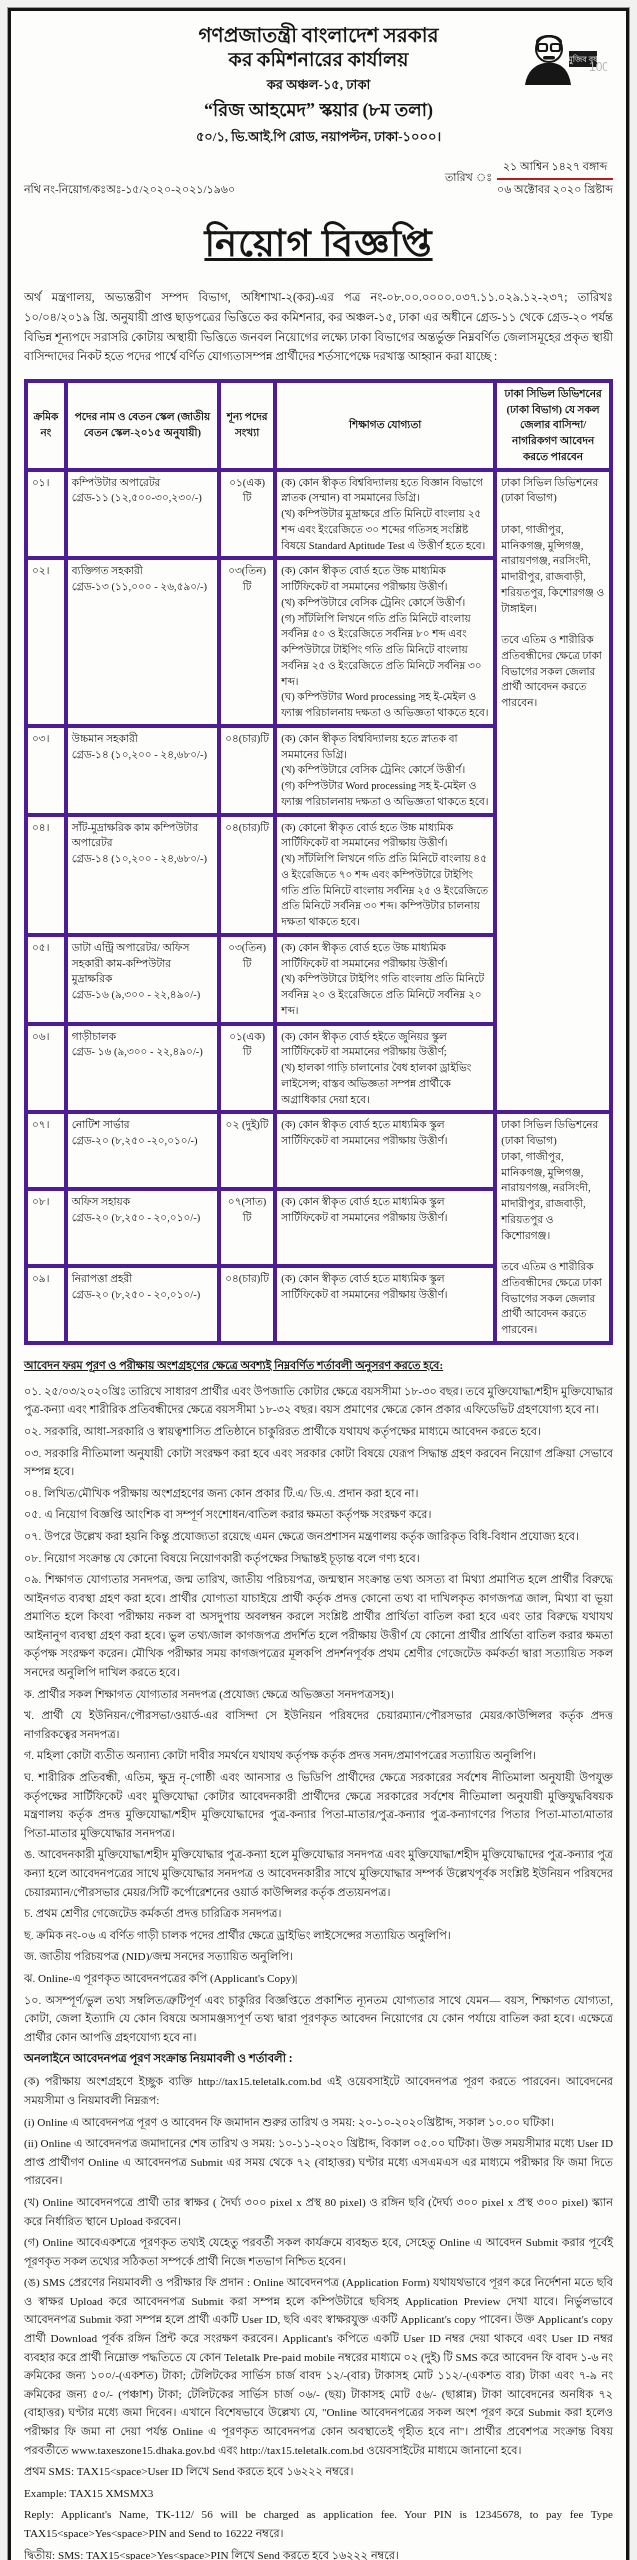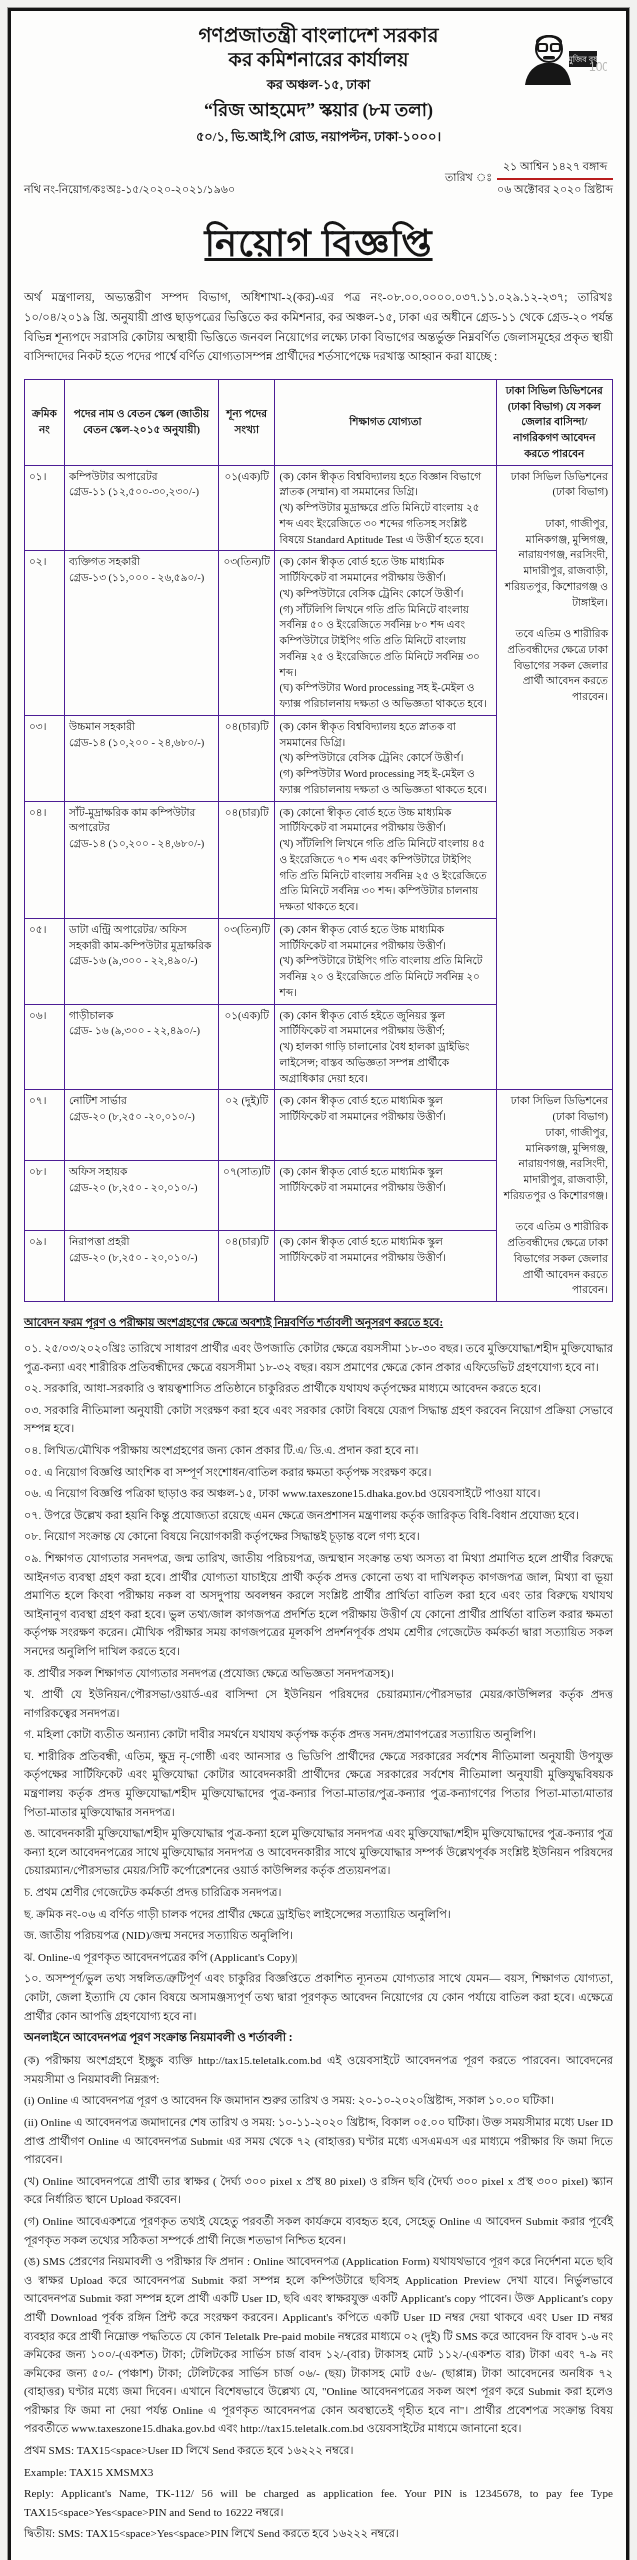--- a/index.html
+++ b/index.html
@@ -43,28 +43,28 @@
     text-align:center;font-size:37px;font-weight:bold;
     margin:14px 0 10px 0;letter-spacing:1px;text-decoration:underline;
   }
   .intro{font-size:11.5px;line-height:1.72;text-align:justify;}
   
   table.posts{
     width:100%;border-collapse:collapse;margin-top:8px;table-layout:fixed;
     font-size:10.5px;line-height:1.5;
   }
   table.posts th,table.posts td{
-    border:1px solid #4c1d95;padding:3px 4px;vertical-align:top;
+    border:4px solid #4c1d95;padding:3px 4px;vertical-align:top;
     word-wrap:break-word;
   }
   table.posts th{font-weight:bold;text-align:center;vertical-align:middle;}
   td.c-sl{}
   td.c-vac{text-align:center;}
   td.c-post,td.c-qual{white-space:pre-line;}
-  td.c-dist{white-space:pre-line;text-align:right;}
+  td.c-dist{white-space:pre-line;text-align:left;}
   
   .cond-head{
     font-size:11px;font-weight:bold;text-decoration:underline;
     margin:12px 0 6px 0;
   }
   .cond p{
     margin:0 0 3px 0;font-size:11.2px;line-height:1.66;text-align:justify;
   }
   .cond p.mono-en{font-family:"Liberation Serif","DejaVu Serif",serif;}
   .online-head{font-weight:bold;font-size:11.5px;margin:4px 0 3px 0;}
@@ -218,21 +218,20 @@
   </table>
 
   <div class="cond-head">আবেদন ফরম পূরণ ও পরীক্ষায় অংশগ্রহণের ক্ষেত্রে অবশ্যই নিম্নবর্ণিত শর্তাবলী অনুসরণ করতে হবে:</div>
 
   <div class="cond">
     <p>০১. ২৫/০৩/২০২০খ্রিঃ তারিখে সাধারণ প্রার্থীর এবং উপজাতি কোটার ক্ষেত্রে বয়সসীমা ১৮-৩০ বছর। তবে মুক্তিযোদ্ধা/শহীদ মুক্তিযোদ্ধার পুত্র-কন্যা এবং শারীরিক প্রতিবন্ধীদের ক্ষেত্রে বয়সসীমা ১৮-৩২ বছর। বয়স প্রমাণের ক্ষেত্রে কোন প্রকার এফিডেভিট গ্রহণযোগ্য হবে না।</p>
     <p>০২. সরকারি, আধা-সরকারি ও স্বায়ত্বশাসিত প্রতিষ্ঠানে চাকুরিরত প্রার্থীকে যথাযথ কর্তৃপক্ষের মাধ্যমে আবেদন করতে হবে।</p>
     <p>০৩. সরকারি নীতিমালা অনুযায়ী কোটা সংরক্ষণ করা হবে এবং সরকার কোটা বিষয়ে যেরূপ সিদ্ধান্ত গ্রহণ করবেন নিয়োগ প্রক্রিয়া সেভাবে সম্পন্ন হবে।</p>
     <p>০৪. লিখিত/মৌখিক পরীক্ষায় অংশগ্রহণের জন্য কোন প্রকার টি.এ/ ডি.এ. প্রদান করা হবে না।</p>
     <p>০৫. এ নিয়োগ বিজ্ঞপ্তি আংশিক বা সম্পূর্ণ সংশোধন/বাতিল করার ক্ষমতা কর্তৃপক্ষ সংরক্ষণ করে।</p>
-    <p>০৬. এ নিয়োগ বিজ্ঞপ্তি পত্রিকা ছাড়াও কর অঞ্চল-১৫, ঢাকা www.taxeszone15.dhaka.gov.bd ওয়েবসাইটে পাওয়া যাবে।</p>
     <p>০৭. উপরে উল্লেখ করা হয়নি কিন্তু প্রযোজ্যতা রয়েছে এমন ক্ষেত্রে জনপ্রশাসন মন্ত্রণালয় কর্তৃক জারিকৃত বিধি-বিধান প্রযোজ্য হবে।</p>
     <p>০৮. নিয়োগ সংক্রান্ত যে কোনো বিষয়ে নিয়োগকারী কর্তৃপক্ষের সিদ্ধান্তই চূড়ান্ত বলে গণ্য হবে।</p>
     <p>০৯. শিক্ষাগত যোগ্যতার সনদপত্র, জন্ম তারিখ, জাতীয় পরিচয়পত্র, জন্মস্থান সংক্রান্ত তথ্য অসত্য বা মিথ্যা প্রমাণিত হলে প্রার্থীর বিরুদ্ধে আইনগত ব্যবস্থা গ্রহণ করা হবে। প্রার্থীর যোগ্যতা যাচাইয়ে প্রার্থী কর্তৃক প্রদত্ত কোনো তথ্য বা দাখিলকৃত কাগজপত্র জাল, মিথ্যা বা ভূয়া প্রমাণিত হলে কিংবা পরীক্ষায় নকল বা অসদুপায় অবলম্বন করলে সংশ্লিষ্ট প্রার্থীর প্রার্থিতা বাতিল করা হবে এবং তার বিরুদ্ধে যথাযথ আইনানুগ ব্যবস্থা গ্রহণ করা হবে। ভুল তথ্য/জাল কাগজপত্র প্রদর্শিত হলে পরীক্ষায় উত্তীর্ণ যে কোনো প্রার্থীর প্রার্থিতা বাতিল করার ক্ষমতা কর্তৃপক্ষ সংরক্ষণ করেন। মৌখিক পরীক্ষার সময় কাগজপত্রের মূলকপি প্রদর্শনপূর্বক প্রথম শ্রেণীর গেজেটেড কর্মকর্তা দ্বারা সত্যায়িত সকল সনদের অনুলিপি দাখিল করতে হবে।</p>
     <p>ক. প্রার্থীর সকল শিক্ষাগত যোগ্যতার সনদপত্র (প্রযোজ্য ক্ষেত্রে অভিজ্ঞতা সনদপত্রসহ)।</p>
     <p>খ. প্রার্থী যে ইউনিয়ন/পৌরসভা/ওয়ার্ড-এর বাসিন্দা সে ইউনিয়ন পরিষদের চেয়ারম্যান/পৌরসভার মেয়র/কাউন্সিলর কর্তৃক প্রদত্ত নাগরিকত্বের সনদপত্র।</p>
     <p>গ. মহিলা কোটা ব্যতীত অন্যান্য কোটা দাবীর সমর্থনে যথাযথ কর্তৃপক্ষ কর্তৃক প্রদত্ত সনদ/প্রমাণপত্রের সত্যায়িত অনুলিপি।</p>
     <p>ঘ. শারীরিক প্রতিবন্ধী, এতিম, ক্ষুদ্র নৃ-গোষ্ঠী এবং আনসার ও ভিডিপি প্রার্থীদের ক্ষেত্রে সরকারের সর্বশেষ নীতিমালা অনুযায়ী উপযুক্ত কর্তৃপক্ষের সার্টিফিকেট এবং মুক্তিযোদ্ধা কোটার আবেদনকারী প্রার্থীদের ক্ষেত্রে সরকারের সর্বশেষ নীতিমালা অনুযায়ী মুক্তিযুদ্ধবিষয়ক মন্ত্রণালয় কর্তৃক প্রদত্ত মুক্তিযোদ্ধা/শহীদ মুক্তিযোদ্ধাদের পুত্র-কন্যার পিতা-মাতার/পুত্র-কন্যার পুত্র-কন্যাগণের পিতার পিতা-মাতা/মাতার পিতা-মাতার মুক্তিযোদ্ধার সনদপত্র।</p>
     <p>ঙ. আবেদনকারী মুক্তিযোদ্ধা/শহীদ মুক্তিযোদ্ধার পুত্র-কন্যা হলে মুক্তিযোদ্ধার সনদপত্র এবং মুক্তিযোদ্ধা/শহীদ মুক্তিযোদ্ধাদের পুত্র-কন্যার পুত্র কন্যা হলে আবেদনপত্রের সাথে মুক্তিযোদ্ধার সনদপত্র ও আবেদনকারীর সাথে মুক্তিযোদ্ধার সম্পর্ক উল্লেখপূর্বক সংশ্লিষ্ট ইউনিয়ন পরিষদের চেয়ারম্যান/পৌরসভার মেয়র/সিটি কর্পোরেশনের ওয়ার্ড কাউন্সিলর কর্তৃক প্রত্যয়নপত্র।</p>
     <p>চ. প্রথম শ্রেণীর গেজেটেড কর্মকর্তা প্রদত্ত চারিত্রিক সনদপত্র।</p>
     <p>ছ. ক্রমিক নং-০৬ এ বর্ণিত গাড়ী চালক পদের প্রার্থীর ক্ষেত্রে ড্রাইভিং লাইসেন্সের সত্যায়িত অনুলিপি।</p>

